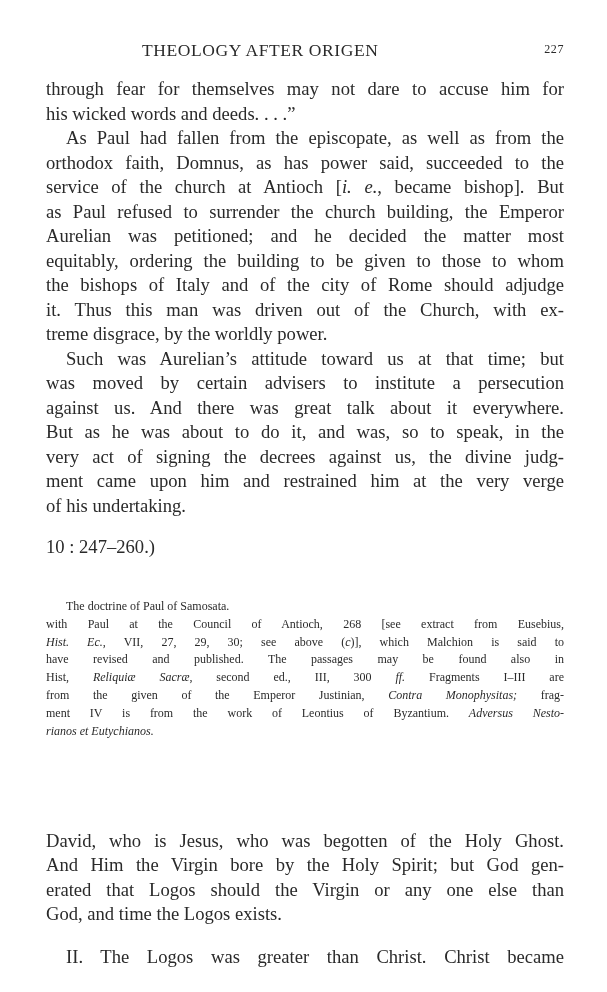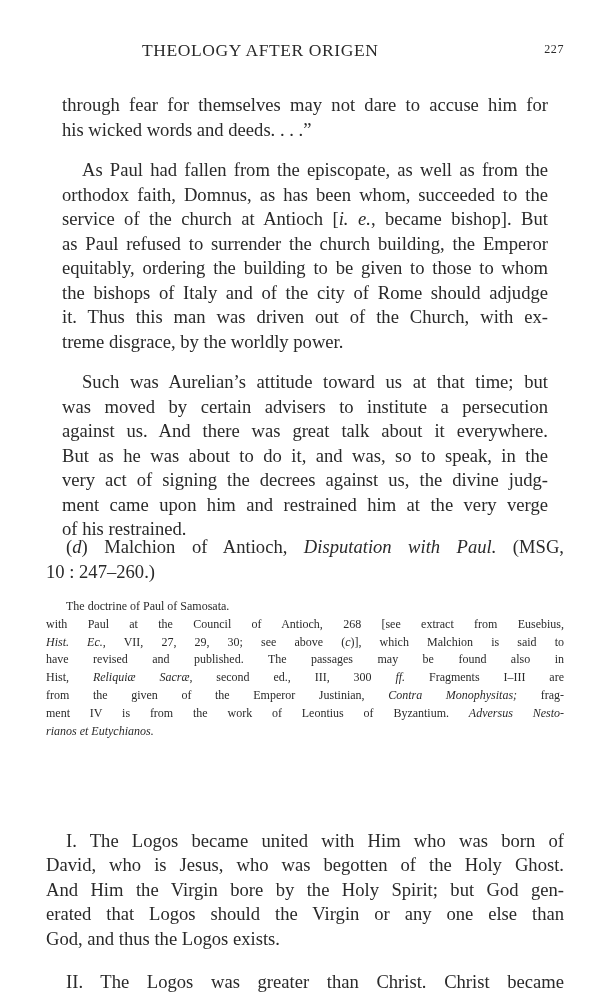--- a/index.html
+++ b/index.html
@@ -2,21 +2,21 @@
 <html><head>
 <meta charset="utf-8">
 <style>
   html, body { margin: 0; padding: 0; background: #ffffff; }
   body { width: 607px; height: 992px; position: relative; overflow: hidden; color: #2a2a2a; font-family: "Liberation Serif", "DejaVu Serif", serif; }
   .page { position: absolute; left: 46px; top: 0; width: 518px; }
   .header { position: absolute; top: 40px; left: 0; width: 518px; height: 24px; font-size: 17.5px; letter-spacing: 0.6px; }
   .header .title { position: absolute; left: 96px; top: 0; }
   .header .pnum { position: absolute; right: 0; top: 2px; font-size: 12px; }
   .body { position: absolute; top: 77px; left: 0; width: 518px; font-size: 18.6px; line-height: 24.5px; text-align: justify; }
-  .body p { margin: 16px; }
+  .body p { margin: 0; }
   .ln { display: block; text-align: justify; text-align-last: justify; white-space: nowrap; }
   .ln.last { text-align-last: left; }
   .sec { position: absolute; top: 535px; left: 0; width: 518px; font-size: 18.6px; line-height: 24.5px; }
   .note { position: absolute; top: 598px; left: 0; width: 518px; font-size: 12px; line-height: 17.8px; }
   .frag { position: absolute; top: 810px; left: 0; width: 518px; font-size: 18.6px; line-height: 24.5px; }
   i { font-style: italic; }
 </style>
 </head>
 <body>
 
@@ -26,60 +26,59 @@
     <span class="pnum">227</span>
   </div>
 
   <div class="body">
     <p>
       <span class="ln">through fear for themselves may not dare to accuse him for</span>
       <span class="ln last">his wicked words and deeds. . . .”</span>
     </p>
     <p>
       <span class="ln" style="padding-left:20px">As Paul had fallen from the episcopate, as well as from the</span>
-      <span class="ln">orthodox faith, Domnus, as has been whom, succeeded to the</span>
+      <span class="ln">orthodox faith, Domnus, as has power said, succeeded to the</span>
       <span class="ln"><span>service of the church at Antioch [</span><i>i. e.</i><span>, became bishop].  But</span></span>
       <span class="ln">as Paul refused to surrender the church building, the Emperor</span>
+      <span class="ln">Aurelian was petitioned; and he decided the matter most</span>
       <span class="ln">equitably, ordering the building to be given to those to whom</span>
       <span class="ln">the bishops of Italy and of the city of Rome should adjudge</span>
       <span class="ln">it.  Thus this man was driven out of the Church, with ex-</span>
       <span class="ln last">treme disgrace, by the worldly power.</span>
     </p>
     <p>
       <span class="ln" style="padding-left:20px">Such was Aurelian’s attitude toward us at that time; but</span>
       <span class="ln">was moved by certain advisers to institute a persecution</span>
       <span class="ln">against us.  And there was great talk about it everywhere.</span>
       <span class="ln">But as he was about to do it, and was, so to speak, in the</span>
       <span class="ln">very act of signing the decrees against us, the divine judg-</span>
       <span class="ln">ment came upon him and restrained him at the very verge</span>
-      <span class="ln last">of his restrained.</span>
+      <span class="ln last">of his undertaking.</span>
     </p>
   </div>
 
   <div class="sec">
-    <span class="ln" style="padding-left:20px"><span>(</span><i>d</i><span>) Malchion of Antioch, </span><i>Disputation with Paul.</i><span>  (MSG,</span></span>
     <span class="ln last">10 : 247–260.)</span>
   </div>
 
   <div class="note">
     <span class="ln last" style="padding-left:20px">The doctrine of Paul of Samosata.</span>
     <span class="ln">with Paul at the Council of Antioch, 268 [see extract from Eusebius,</span>
     <span class="ln"><i>Hist. Ec.</i><span>, VII, 27, 29, 30; see above (</span><i>c</i><span>)], which Malchion is said to</span></span>
     <span class="ln">have revised and published.  The passages may be found also in</span>
     <span class="ln"><span>Hist, </span><i>Reliquiæ Sacræ</i><span>, second ed., III, 300 </span><i>ff.</i><span>  Fragments I–III are</span></span>
     <span class="ln"><span>from the given of the Emperor Justinian, </span><i>Contra Monophysitas;</i><span> frag-</span></span>
     <span class="ln"><span>ment IV is from the work of Leontius of Byzantium. </span><i>Adversus Nesto-</i></span>
     <span class="ln last"><i>rianos et Eutychianos.</i></span>
   </div>
 
   <div class="frag">
     <p>
-      <span class="ln" style="padding-left:20px">I.  The Logos became united with Him who was born of</span>
       <span class="ln">David, who is Jesus, who was begotten of the Holy Ghost.</span>
       <span class="ln">And Him the Virgin bore by the Holy Spirit; but God gen-</span>
       <span class="ln">erated that Logos should the Virgin or any one else than</span>
-      <span class="ln last">God, and thus the Logos exists.</span>
+      <span class="ln last">God, and time the Logos exists.</span>
     </p>
     <p>
       <span class="ln" style="padding-left:20px">II.  The Logos was greater than Christ.  Christ became</span>
     </p>
   </div>
 </div>
 
 </body></html>

